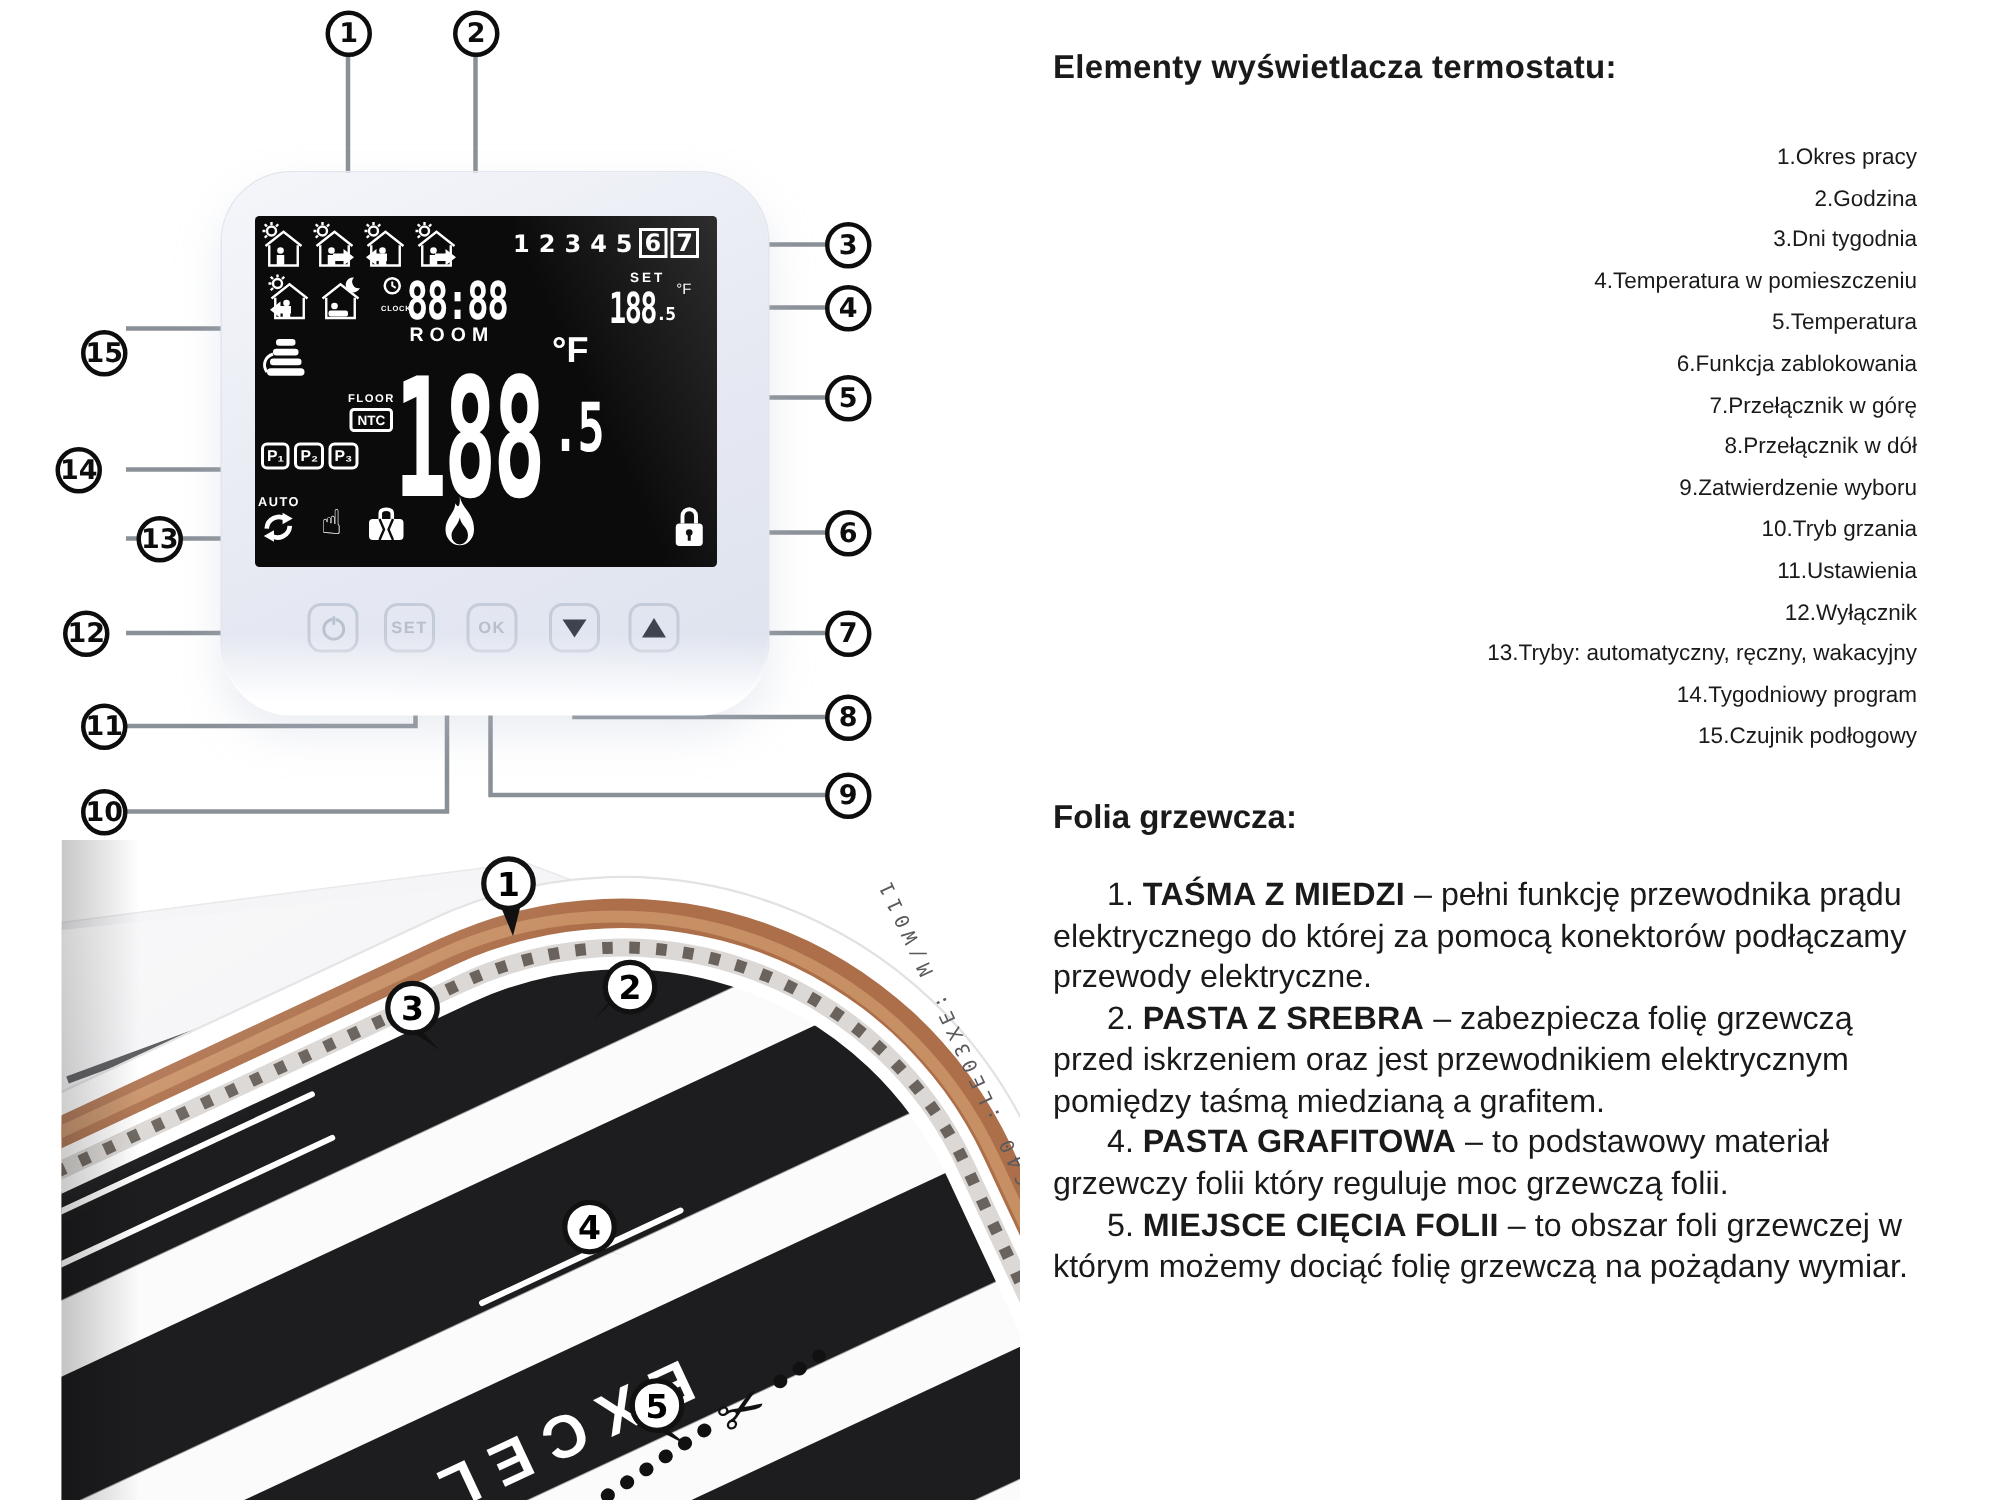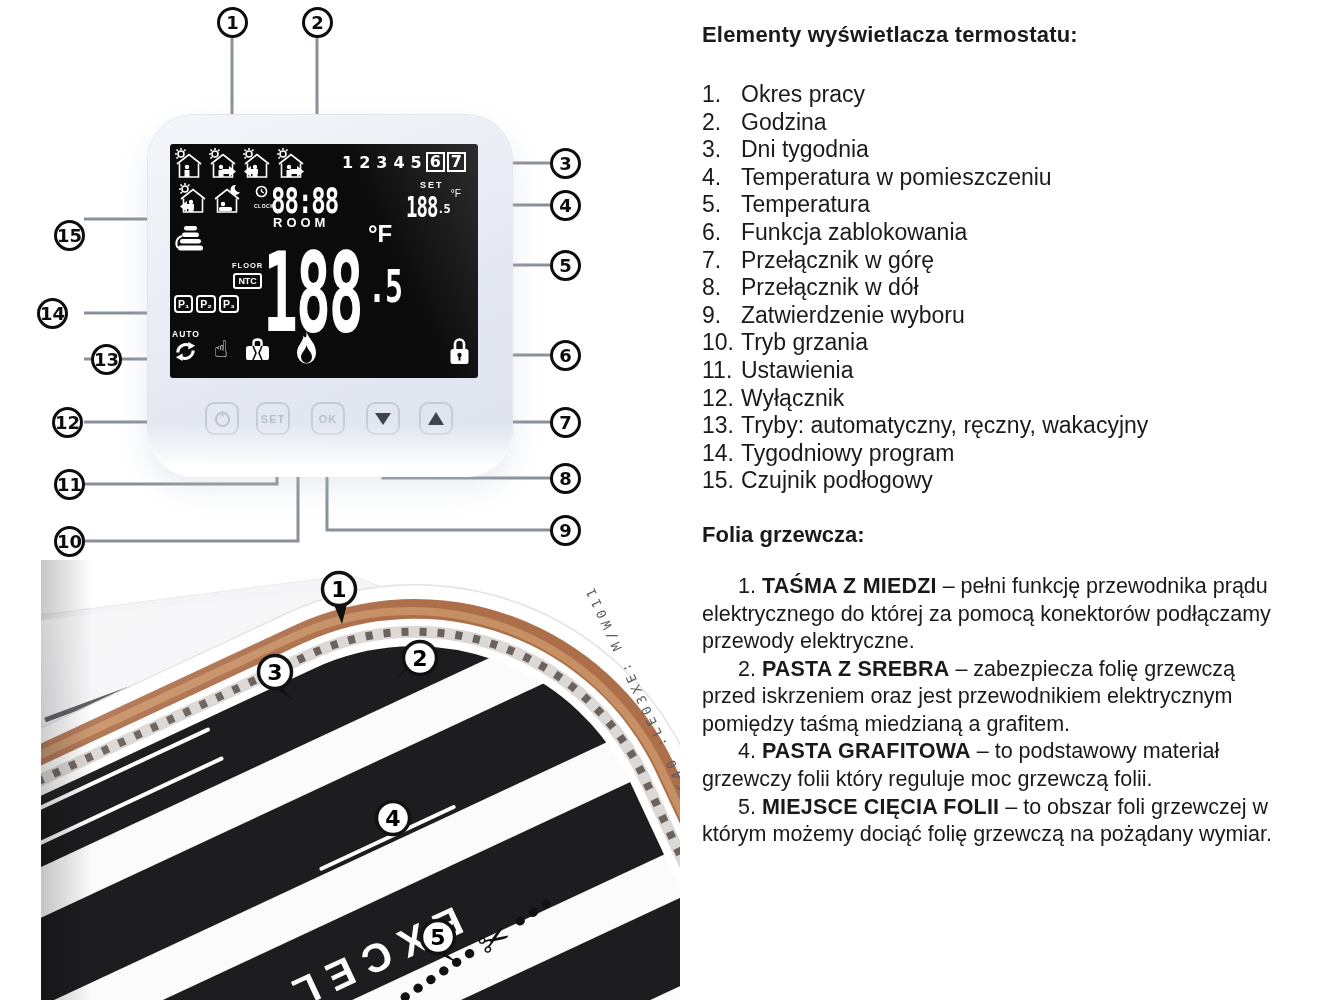--- a/index.html
+++ b/index.html
@@ -61,24 +61,24 @@
     box-sizing:border-box;padding:0;
   }
   .btn.txt{color:#b7bfcd;font-weight:bold;font-size:11px;letter-spacing:1px;font-family:"Liberation Sans",sans-serif;}
   
   .callout{
     position:absolute;width:31px;height:31px;border:3px solid #0d0d0d;border-radius:50%;
     background:#fff;box-sizing:border-box;text-align:center;line-height:25px;
     font-size:18px;font-weight:bold;color:#0d0d0d;font-family:"DejaVu Sans",sans-serif;
   }
   
-  .rightpanel{position:absolute;left:702px;top:22px;width:576px;}
+  .rightpanel{position:absolute;left:702px;top:32px;width:576px;}
   .rightpanel h1{font-size:22px;margin:0;font-weight:bold;letter-spacing:.2px;}
   .rightpanel ol{list-style:none;margin:33px 0 0 0;padding:0;counter-reset:it;}
-  .rightpanel ol li{counter-increment:it;font-size:23px;line-height:27.6px;}
+  .rightpanel ol li{counter-increment:it;font-size:15px;line-height:27.6px;text-align:right;}
   .rightpanel ol li::before{content:counter(it) ".";display:inline-block;width:39px;}
   .filmhead{font-size:22px;font-weight:bold;margin:27px 0 16px 0;}
   .filmparas{margin-top:25px;}
   .filmparas p{margin:0;font-size:21.5px;line-height:27.6px;text-indent:36px;}
   .filmparas p b{letter-spacing:.2px;}
   
   .filmsvg{position:absolute;left:0;top:560px;}
 </style>
 </head>
 <body>
@@ -244,21 +244,21 @@
 <div class="callout" style="left:302px;top:7px;">2</div>
 <div class="callout" style="left:550px;top:148px;">3</div>
 <div class="callout" style="left:550px;top:190px;">4</div>
 <div class="callout" style="left:550px;top:250px;">5</div>
 <div class="callout" style="left:550px;top:340px;">6</div>
 <div class="callout" style="left:550px;top:407px;">7</div>
 <div class="callout" style="left:550px;top:463px;">8</div>
 <div class="callout" style="left:550px;top:515px;">9</div>
 <div class="callout" style="left:54px;top:526px;">10</div>
 <div class="callout" style="left:54px;top:469px;">11</div>
-<div class="callout" style="left:52px;top:407px;">12</div>
+<div class="callout" style="left:42px;top:407px;">12</div>
 <div class="callout" style="left:54px;top:344px;margin-left:37px;">13</div>
 <div class="callout" style="left:37px;top:298px;">14</div>
 <div class="callout" style="left:54px;top:220px;">15</div>
 
 <svg class="filmsvg" width="680" height="440" viewBox="0 0 680 440">
   <defs>
     <clipPath id="filmclip">
         <rect x="41" y="0" width="639" height="440"></rect>
       </clipPath>
     <pattern id="stripePat" patternUnits="userSpaceOnUse" x="0" y="-28" width="200" height="126">

